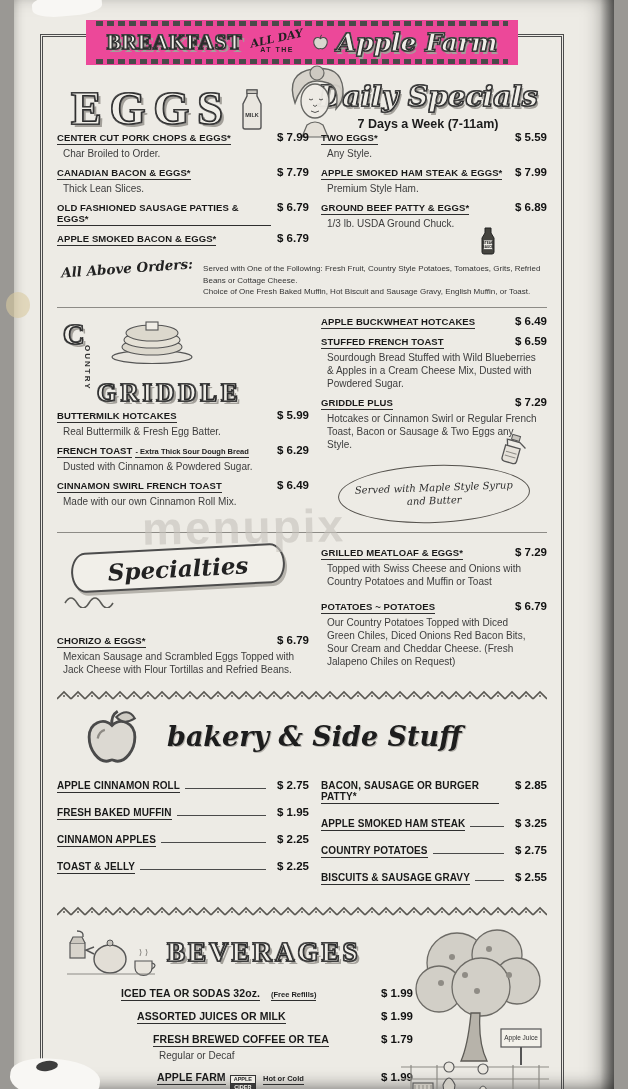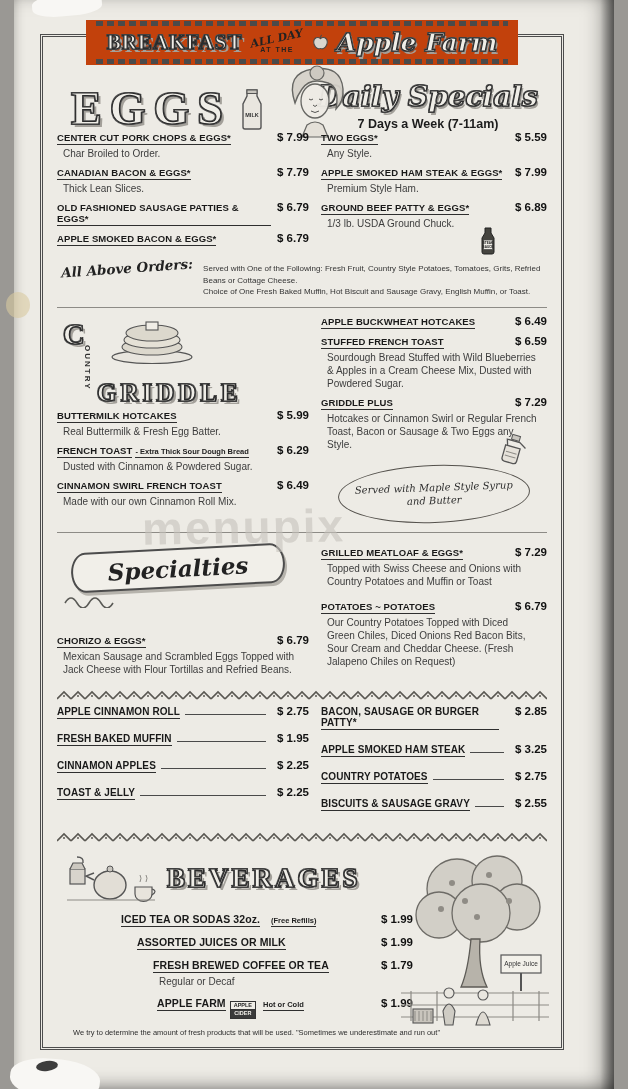--- a/index.html
+++ b/index.html
@@ -7,21 +7,21 @@
   body{background:#9a9894;font-family:"Liberation Sans",sans-serif;position:relative;overflow:hidden;color:#222}
   .paper{position:absolute;left:14px;top:0;width:600px;height:1089px;background:#edebe5;
          box-shadow:inset -18px 0 22px -10px rgba(0,0,0,.5), inset 8px 0 12px -8px rgba(0,0,0,.25), inset 0 -14px 18px -12px rgba(0,0,0,.35);}
   .frame{position:absolute;left:26px;top:34px;width:524px;min-height:1016px;border:3px double #4d4d4d;padding:0 14px 8px;background:transparent}
   
   .hollow{font-family:"Liberation Serif",serif;font-weight:700;color:#efede7;
     -webkit-text-stroke:1.2px #2b2b2b;
     text-shadow:-1px -1px 0 #555,1px -1px 0 #555,-1px 1px 0 #555,1px 1px 0 #555,3px 3px 0 #a3a09a;}
   .script{font-family:"DejaVu Serif",serif;font-style:italic;font-weight:700}
   
-  .banner{position:absolute;top:-17px;left:50%;transform:translateX(-50%);width:432px;background:#c2410c;padding:1px 10px;z-index:5}
+  .banner{position:absolute;top:-17px;left:50%;transform:translateX(-50%);width:432px;background:#ec4899;padding:1px 10px;z-index:5}
   .banner-edge{height:5px;background:repeating-linear-gradient(90deg,#4a4a4a 0 7px,transparent 7px 11px);}
   .banner-row{display:flex;align-items:center;justify-content:center;gap:8px;padding:2px 0}
   .breakfast{font-size:21px;letter-spacing:1px}
   .allday-col{display:flex;flex-direction:column;align-items:center;line-height:1}
   .allday{font-family:"DejaVu Serif",serif;font-style:italic;font-weight:700;font-size:11px;transform:rotate(-12deg);white-space:nowrap}
   .atthe{font-size:7px;font-weight:700;letter-spacing:1.5px;margin-top:2px}
   .brand{font-size:25px;white-space:nowrap}
   
   .eggs-header{display:flex;justify-content:space-between;align-items:flex-end;margin-top:28px;height:66px;position:relative}
   .eggs-left{display:flex;align-items:flex-end;gap:8px;padding-left:14px}
@@ -391,20 +391,29 @@
           </div>
         </div>
     </div>
 
     <div class="zigzag">
       <svg width="490" height="11">
           <rect width="490" height="11" fill="url(#zz)"></rect>
         </svg>
     </div>
 
+    <div class="bakery-header">
+      <svg width="58" height="60" viewBox="0 0 40 42">
+        <path d="M20 13 c-6 -6 -16 -2 -16 8 c0 10 7 17 12 17 c2 0 3 -1 4 -1 c1 0 2 1 4 1 c5 0 12 -7 12 -17 c0 -10 -10 -14 -16 -8 z" fill="#dcd9d2" stroke="#4a4a4a" stroke-width="2"></path>
+        <path d="M20 13 q-1 -7 4 -10" fill="none" stroke="#4a4a4a" stroke-width="2"></path>
+        <path d="M23 7 q8 -7 13 1 q-8 5 -13 -1 z" fill="#cfccc4" stroke="#4a4a4a" stroke-width="1.4"></path>
+        <path d="M10 22 q1 -5 5 -6" fill="none" stroke="#8d8a84" stroke-width="1.6"></path>
+      </svg>
+      <span class="bakery-title">bakery &amp; Side Stuff</span>
+    </div>
 
     <div class="two-col bk">
       <div class="items">
 
           <div class="mi">
             <div class="mi-row">
               <span class="mi-name">APPLE CINNAMON ROLL</span>
               <span class="mi-fill"></span>
               <span class="mi-price">$ 2.75</span>
             </div>

